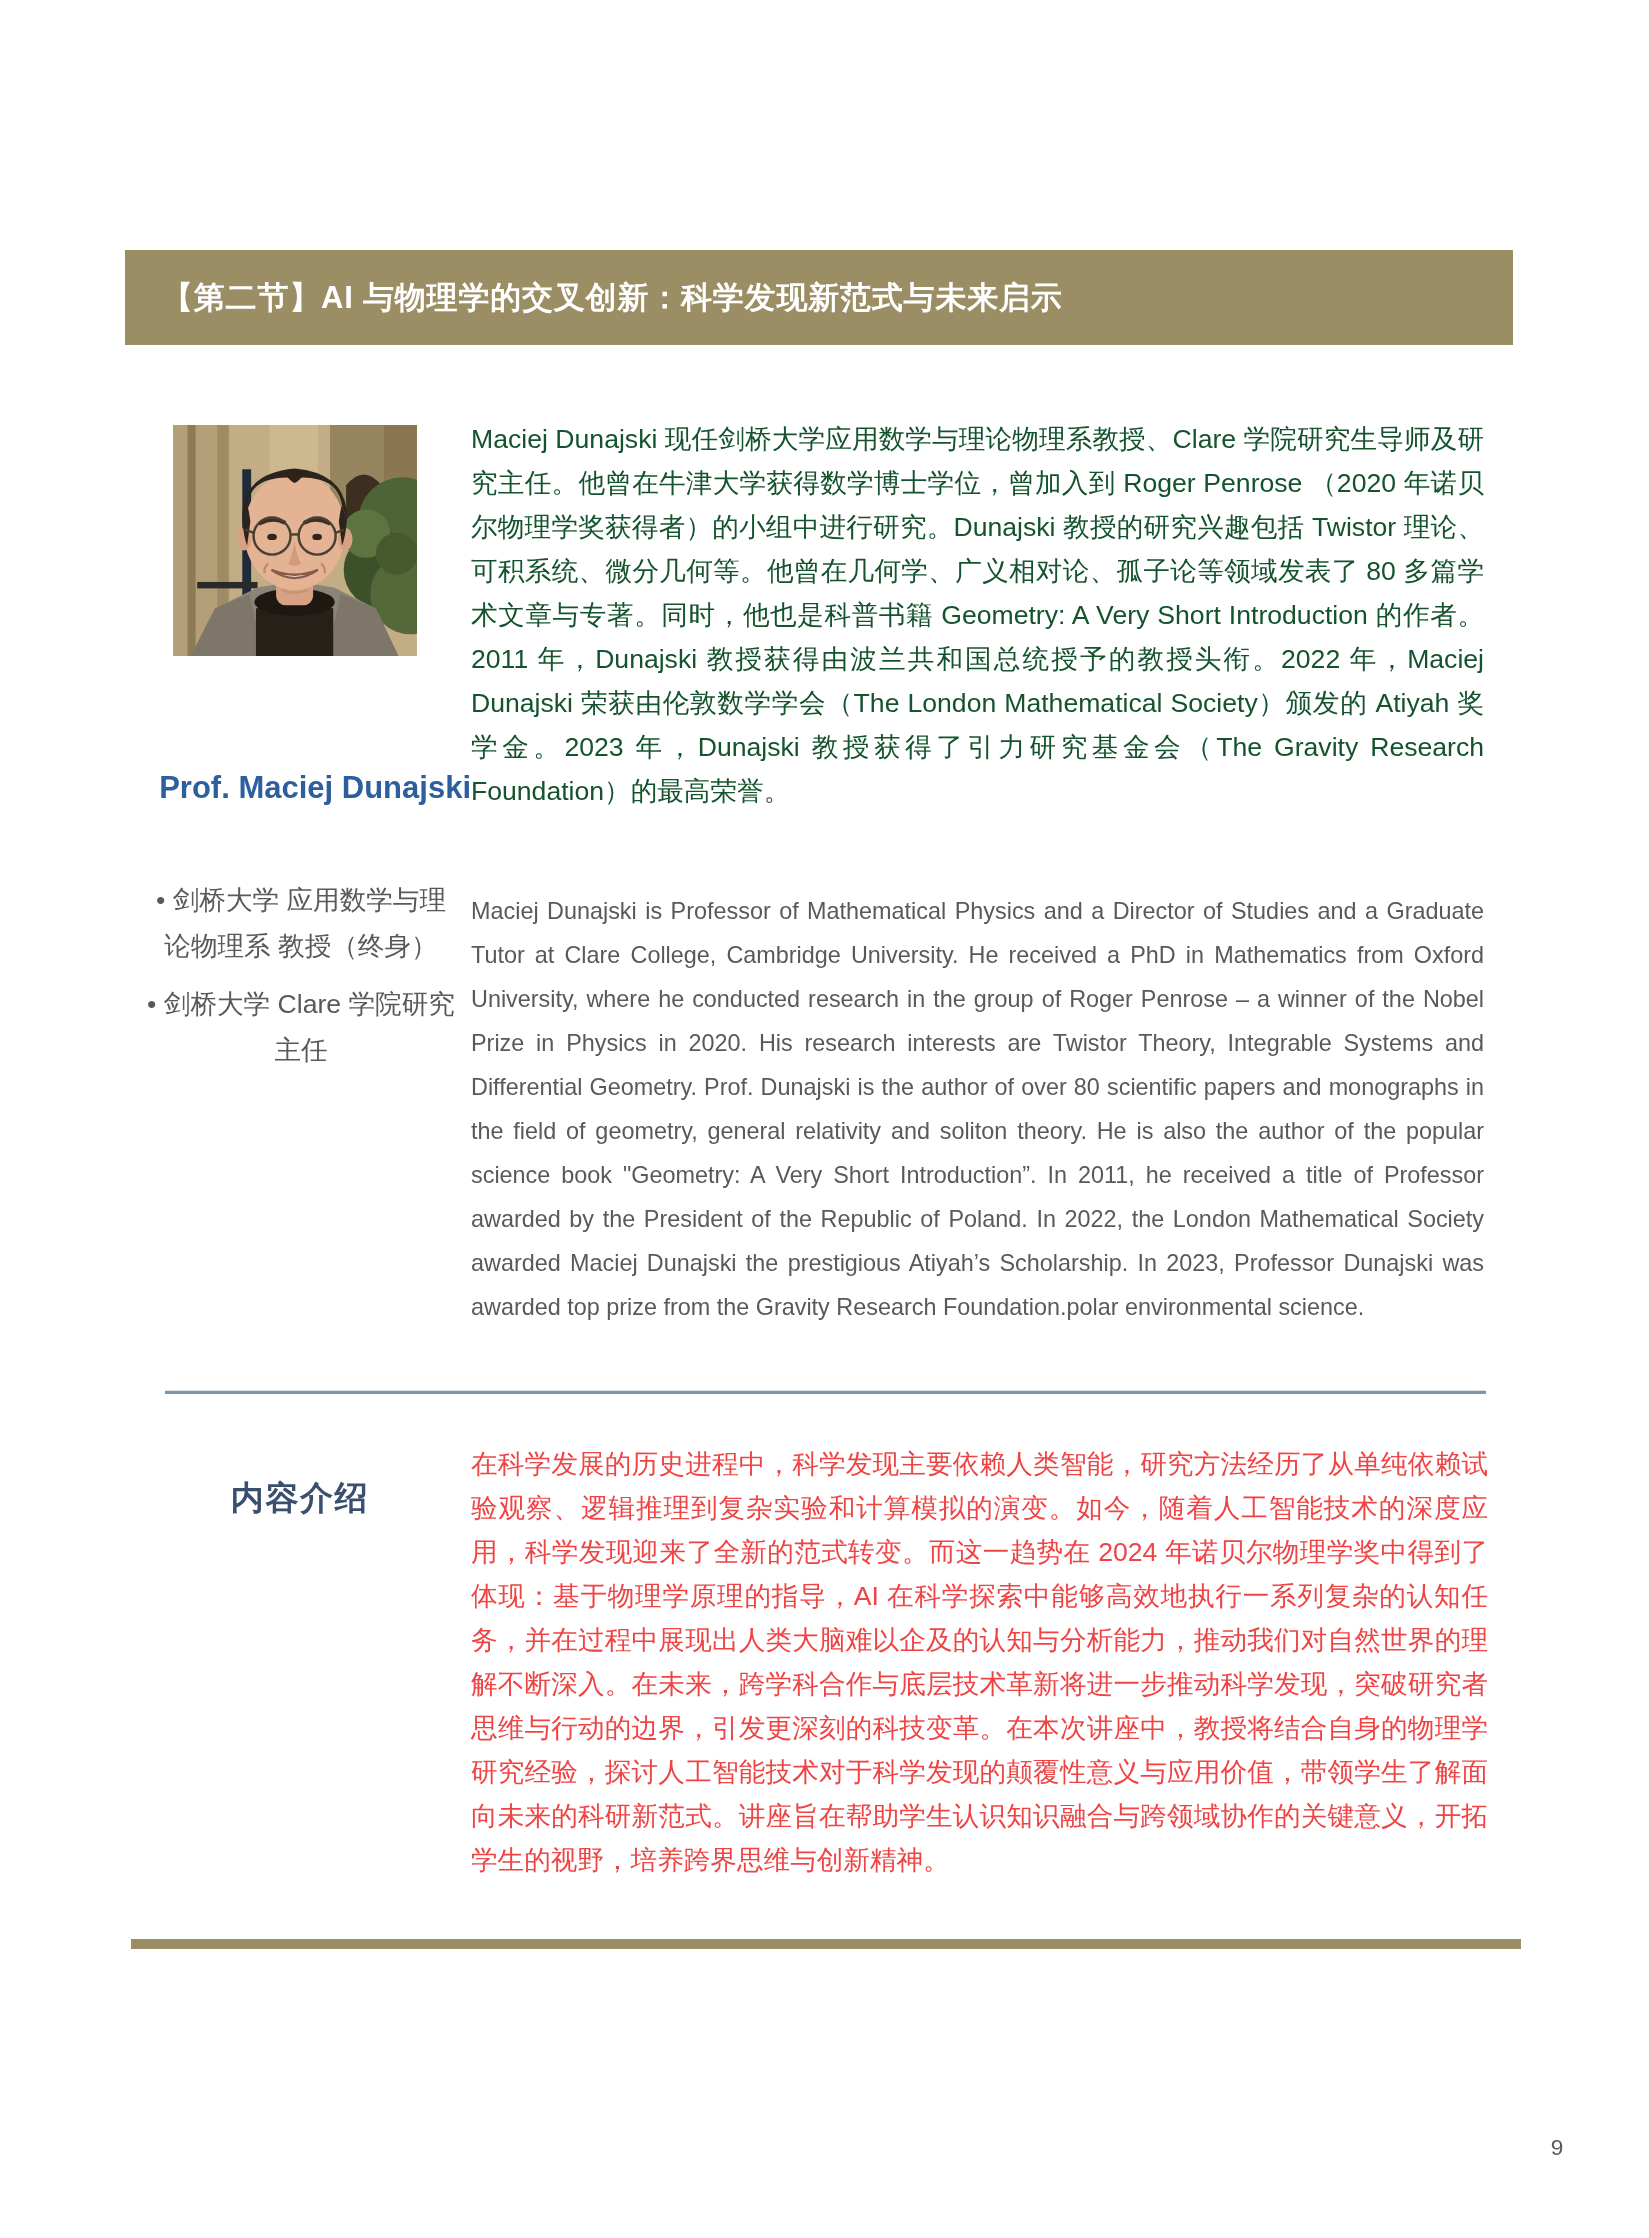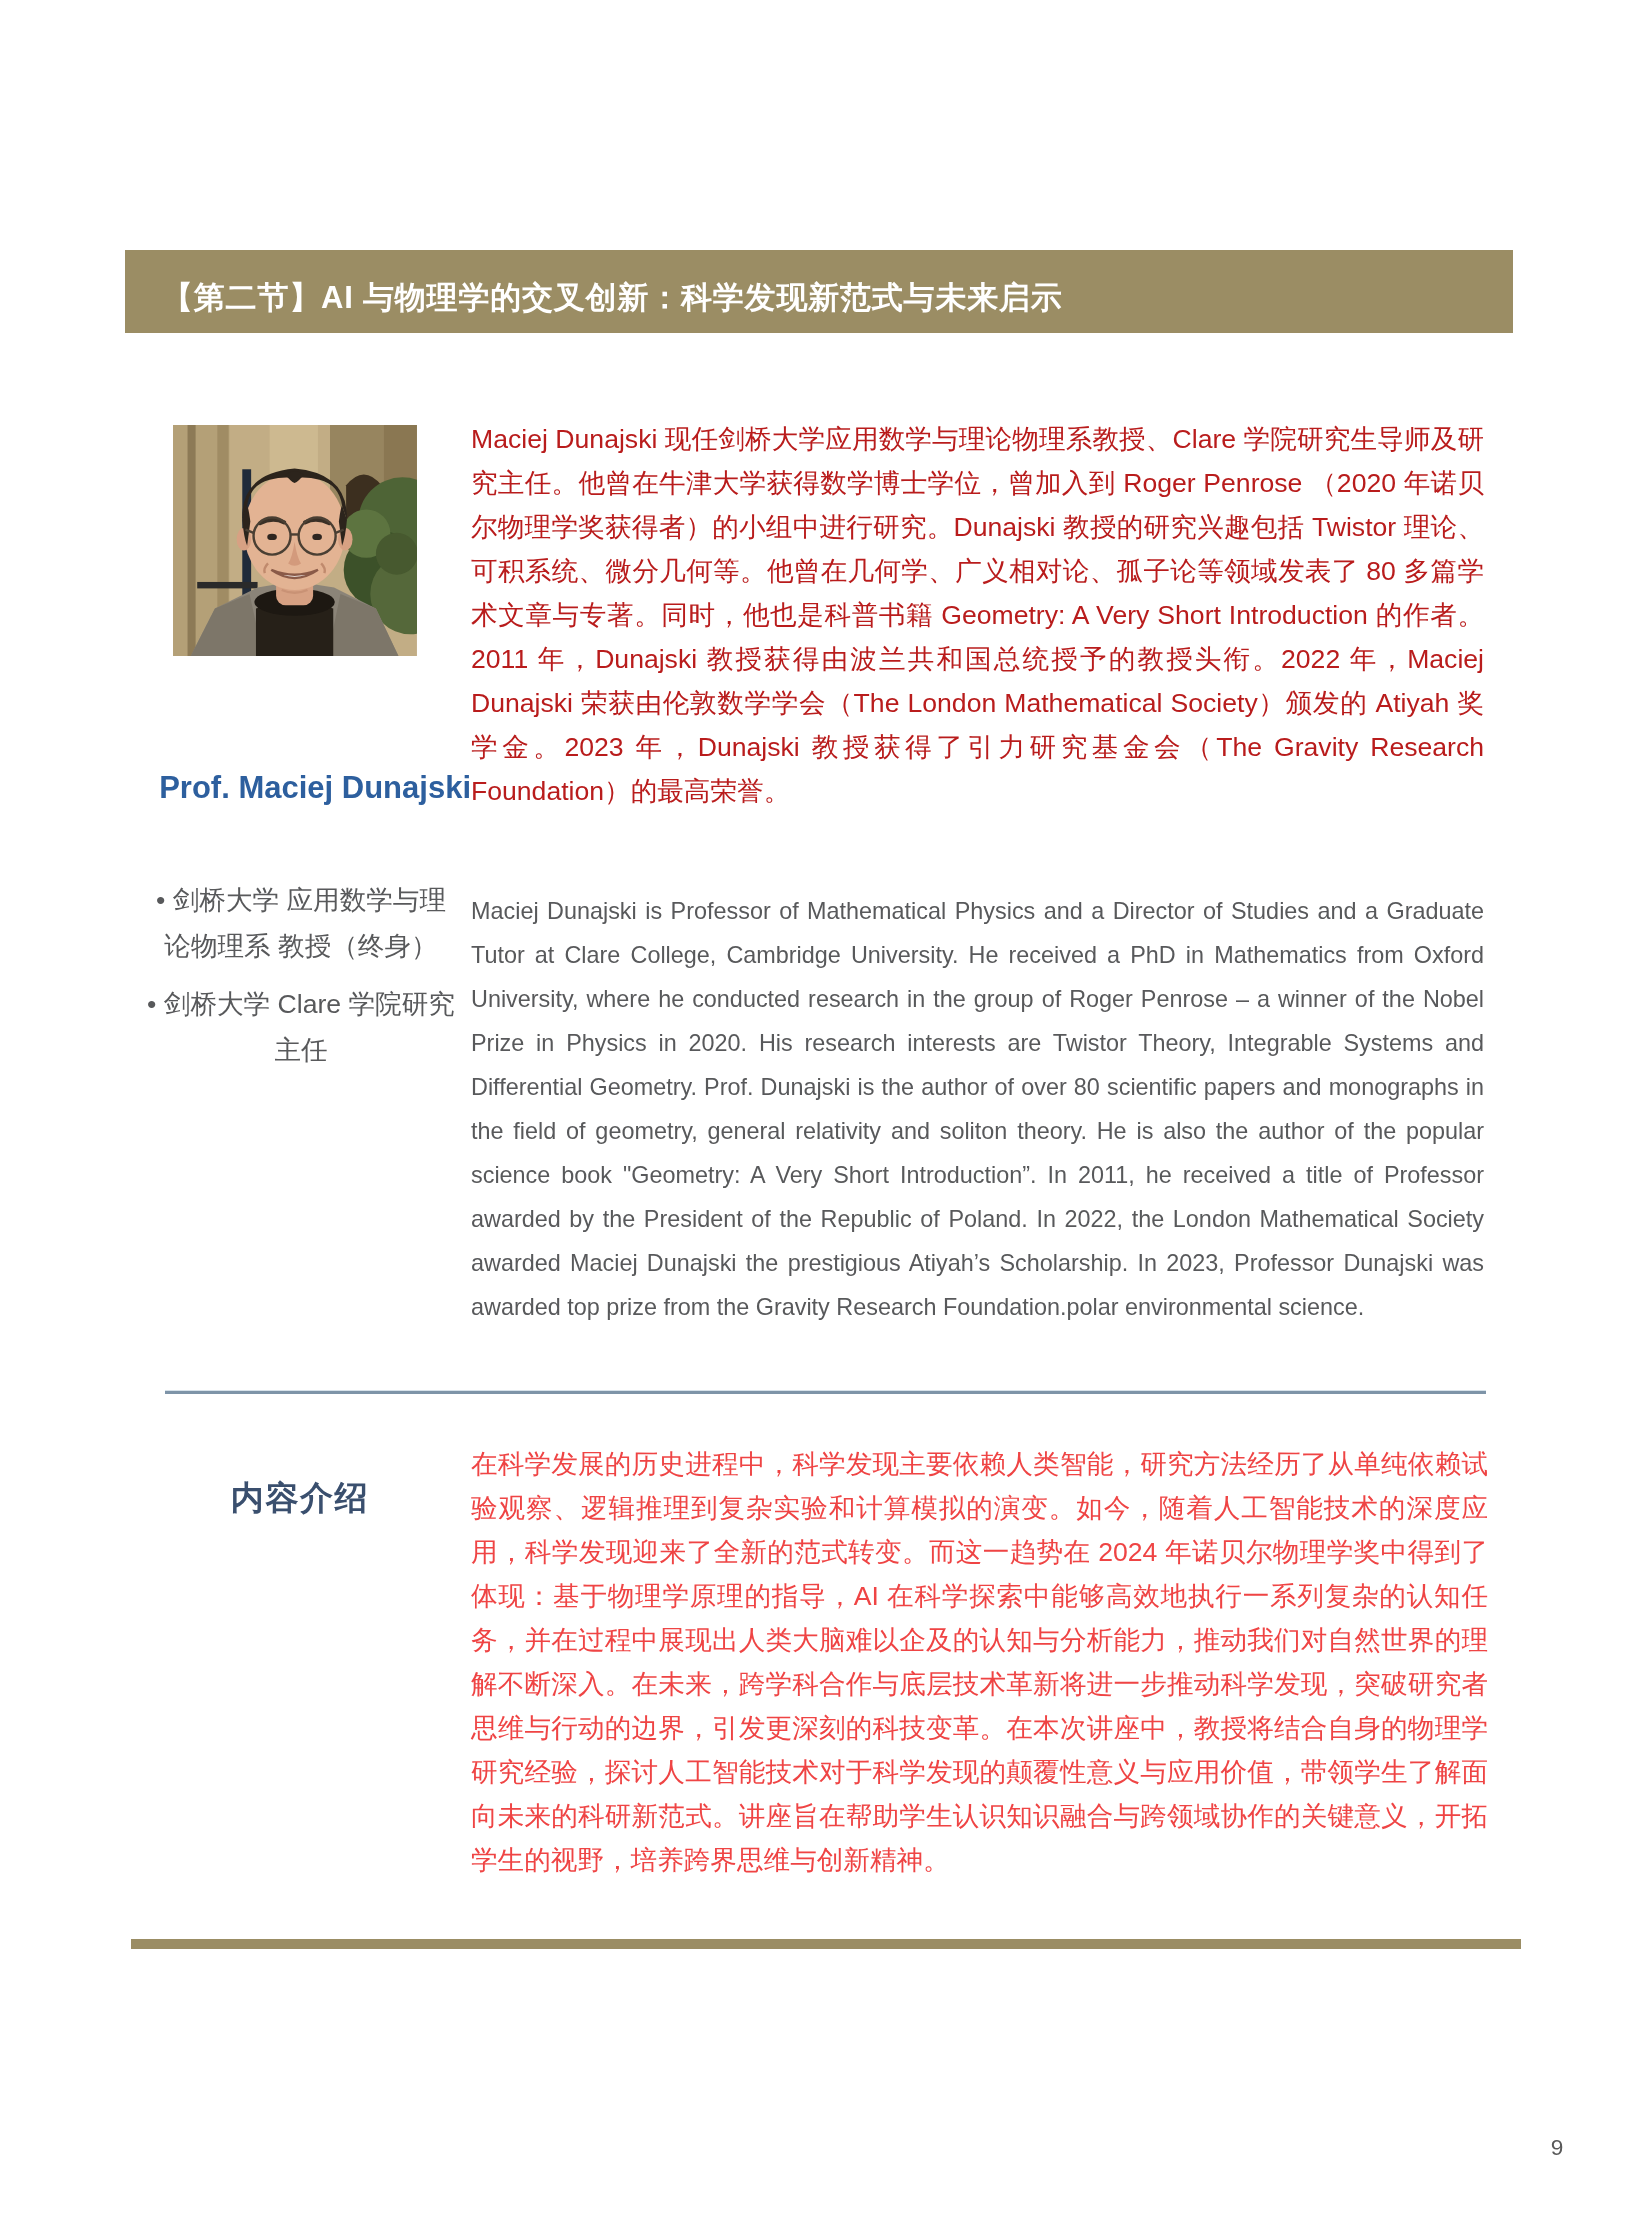--- a/index.html
+++ b/index.html
@@ -8,21 +8,21 @@
     width: 1650px;
     height: 2239px;
     margin: 0 auto;
     background: #ffffff;
     font-family: "Liberation Sans", sans-serif;
     overflow: hidden;
   }
   .banner {
     position: absolute;
     left: 125px; top: 250px;
-    width: 1388px; height: 83px;
+    width: 1388px; height: 95px;
     background: #9b8d64;
     color: #ffffff;
     font-size: 31px;
     font-weight: bold;
     line-height: 95px;
     padding-left: 37px;
     box-sizing: border-box;
     letter-spacing: 0.8px;
     white-space: nowrap;
   }
@@ -31,21 +31,21 @@
     left: 173px; top: 425px;
     width: 244px; height: 231px;
     overflow: hidden;
   }
   .zh-bio {
     position: absolute;
     left: 471px; top: 417px;
     width: 1013px;
     font-size: 26.6px;
     line-height: 44px;
-    color: #b91c1c;
+    color: #14532d;
     text-align: justify;
   }
   .prof-name {
     position: absolute;
     left: 129px; top: 764px;
     width: 342px;
     text-align: right;
     color: #2d5f9e;
     font-size: 31px;
     font-weight: bold;

